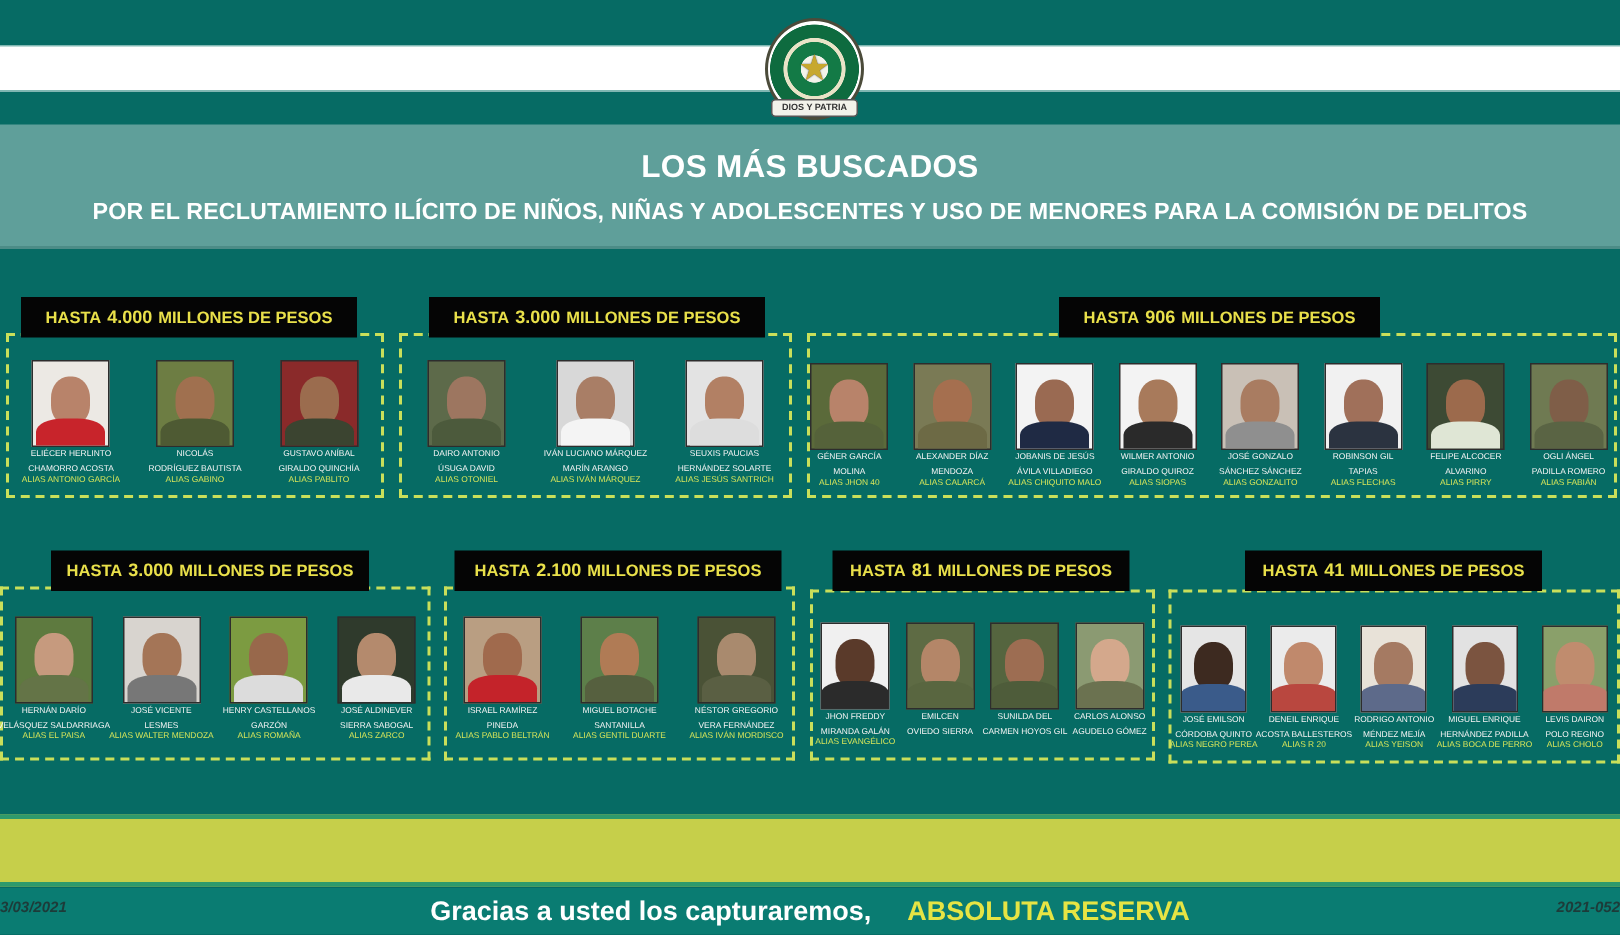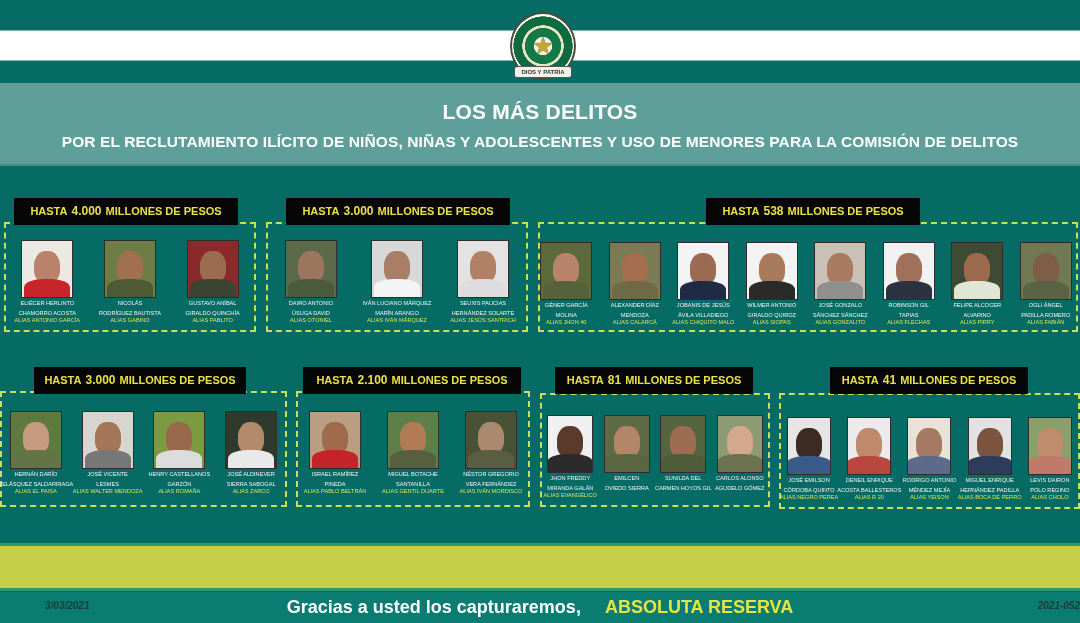--- a/index.html
+++ b/index.html
@@ -66,35 +66,35 @@
       font-weight: bold; font-size: 20px; color: #232323; white-space: nowrap;
     }
     .contact-band .label { color: #ffffff; margin-right: 6px; }
     .footer {
       position: absolute; left: 0; top: 592px; width: 1080px; height: 31px;
       background: #0a7c72;
       display: flex; align-items: center; justify-content: center;
       font-size: 18px; color: #ffffff; font-weight: bold;
     }
     .footer .reserva { color: #e6e444; margin-left: 24px; }
-    .footer-date { position: absolute; left: 0; top: 600px; font-size: 10px; font-style: italic; color: #1d3b39; font-weight: bold; padding-left: 45px; }
+    .footer-date { position: absolute; left: 0; top: 600px; font-size: 10px; font-style: italic; color: #1d3b39; font-weight: bold; }
     .footer-code { position: absolute; right: 0; top: 600px; font-size: 10px; font-style: italic; color: #1d3b39; font-weight: bold; }
   </style>
 </head>
 <body>
 
 <div class="top-band"></div>
 <div class="white-stripe"></div>
 <div class="seal">
   <span class="seal-star">★</span>
 </div>
 <div class="seal-ribbon">DIOS Y PATRIA</div>
 
 <div class="title-band">
-  <div class="title-main">LOS MÁS DELITOS</div>
+  <div class="title-main">LOS MÁS BUSCADOS</div>
   <div class="title-sub">POR EL RECLUTAMIENTO ILÍCITO DE NIÑOS, NIÑAS Y ADOLESCENTES Y USO DE MENORES PARA LA COMISIÓN DE DELITOS</div>
 </div>
 
 <div class="group" style="left:4px;top:222px;width:252px;height:110px;"></div>
 <div class="badge" style="left:14px;top:198px;width:224px;">
   <span>HASTA</span>
   <span class="amount">4.000</span>
   <span>MILLONES DE PESOS</span>
 </div>
 <div class="persons" style="left:6px;top:240px;width:248px;">
@@ -159,21 +159,21 @@
       </div>
     <div class="name">Seuxis Paucias</div>
     <div class="name">Hernández Solarte</div>
     <div class="alias">Alias Jesús Santrich</div>
   </div>
 </div>
 
 <div class="group" style="left:538px;top:222px;width:540px;height:110px;"></div>
 <div class="badge" style="left:706px;top:198px;width:214px;">
   <span>HASTA</span>
-  <span class="amount">538</span>
+  <span class="amount">906</span>
   <span>MILLONES DE PESOS</span>
 </div>
 <div class="persons" style="left:532px;top:242px;width:548px;">
   <div class="person" style="width:66px;">
     <div class="photo" style="background:#5b6a3a;">
         <div class="head"></div>
         <div class="body" style="background:#55623a;"></div>
       </div>
     <div class="name">Géner García</div>
     <div class="name">Molina</div>

